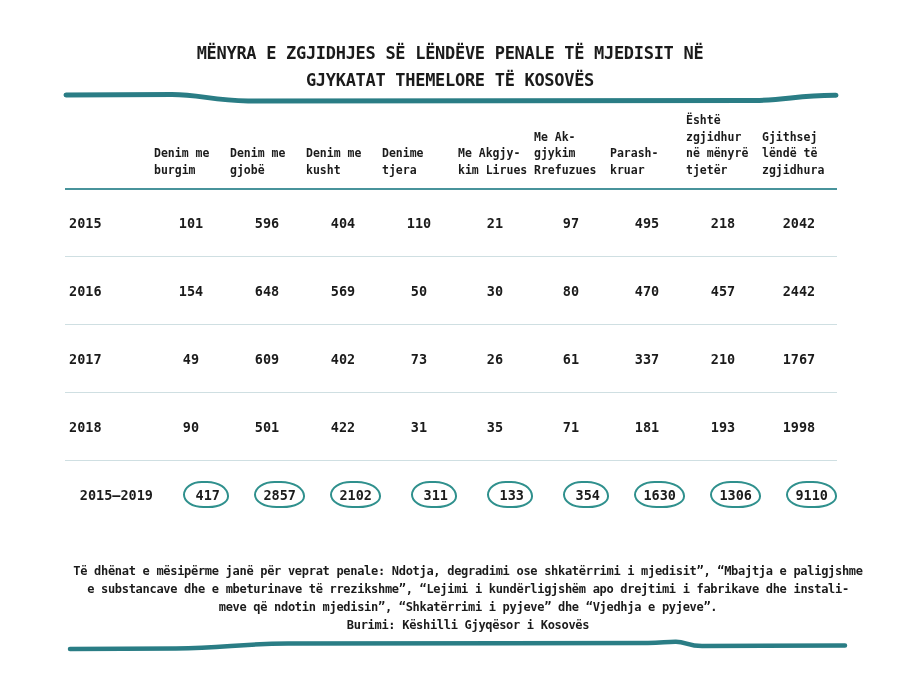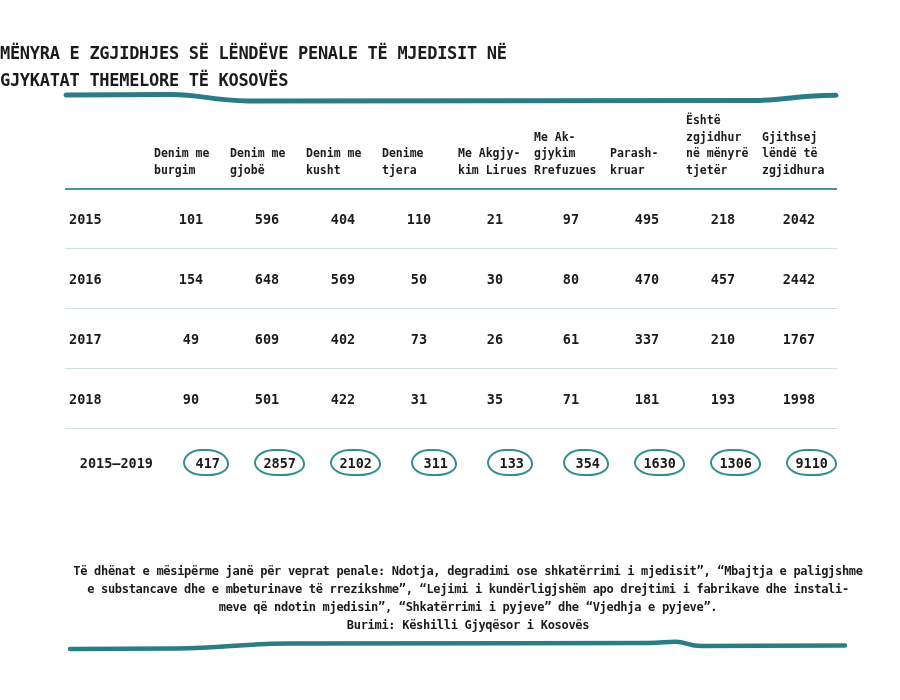--- a/index.html
+++ b/index.html
@@ -7,41 +7,41 @@
   .page {
     position:relative;
     width:900px; height:700px;
     background:#ffffff;
     font-family:"DejaVu Sans Mono","Liberation Mono",monospace;
     color:#1b1b1b;
     overflow:hidden;
   }
   .title {
     position:absolute; top:40px; left:0; width:100%;
-    font-weight:bold; font-size:17px; line-height:1.6;
+    text-align:center; font-weight:bold; font-size:17px; line-height:1.6;
     letter-spacing:-0.3px;
   }
   .title div { white-space:nowrap; }
   .rule-top { position:absolute; top:90px; left:0; }
   .rule-bottom { position:absolute; top:638px; left:0; }
   table.cases {
     position:absolute; top:112px; left:65px; width:772px;
     border-collapse:collapse; table-layout:fixed;
   }
   col.year-col { width:88px; }
   col.num-col  { width:76px; }
   thead th {
     vertical-align:bottom; text-align:left;
     font-size:11.5px; font-weight:bold; line-height:1.45;
     white-space:pre-line; padding:0 1px 9px 1px;
     border-bottom:2px solid #48939b;
   }
   tbody td {
     font-size:13.5px; font-weight:bold; text-align:center;
-    height:60px; vertical-align:middle;
+    height:68px; vertical-align:middle;
   }
   tbody tr.data-row td { border-bottom:1.5px solid #cfdfe2; }
   tbody td.year { text-align:left; padding-left:4px; }
   tbody tr.totals-row td { height:68px; border-bottom:none;text-align:right; }
   .circle {
     display:inline-block; min-width:46px;
     padding:4px 7px 3px 7px;
     border:2.6px solid #2f908d;
     border-radius:46% 54% 50% 50% / 58% 62% 48% 55%;
   }

